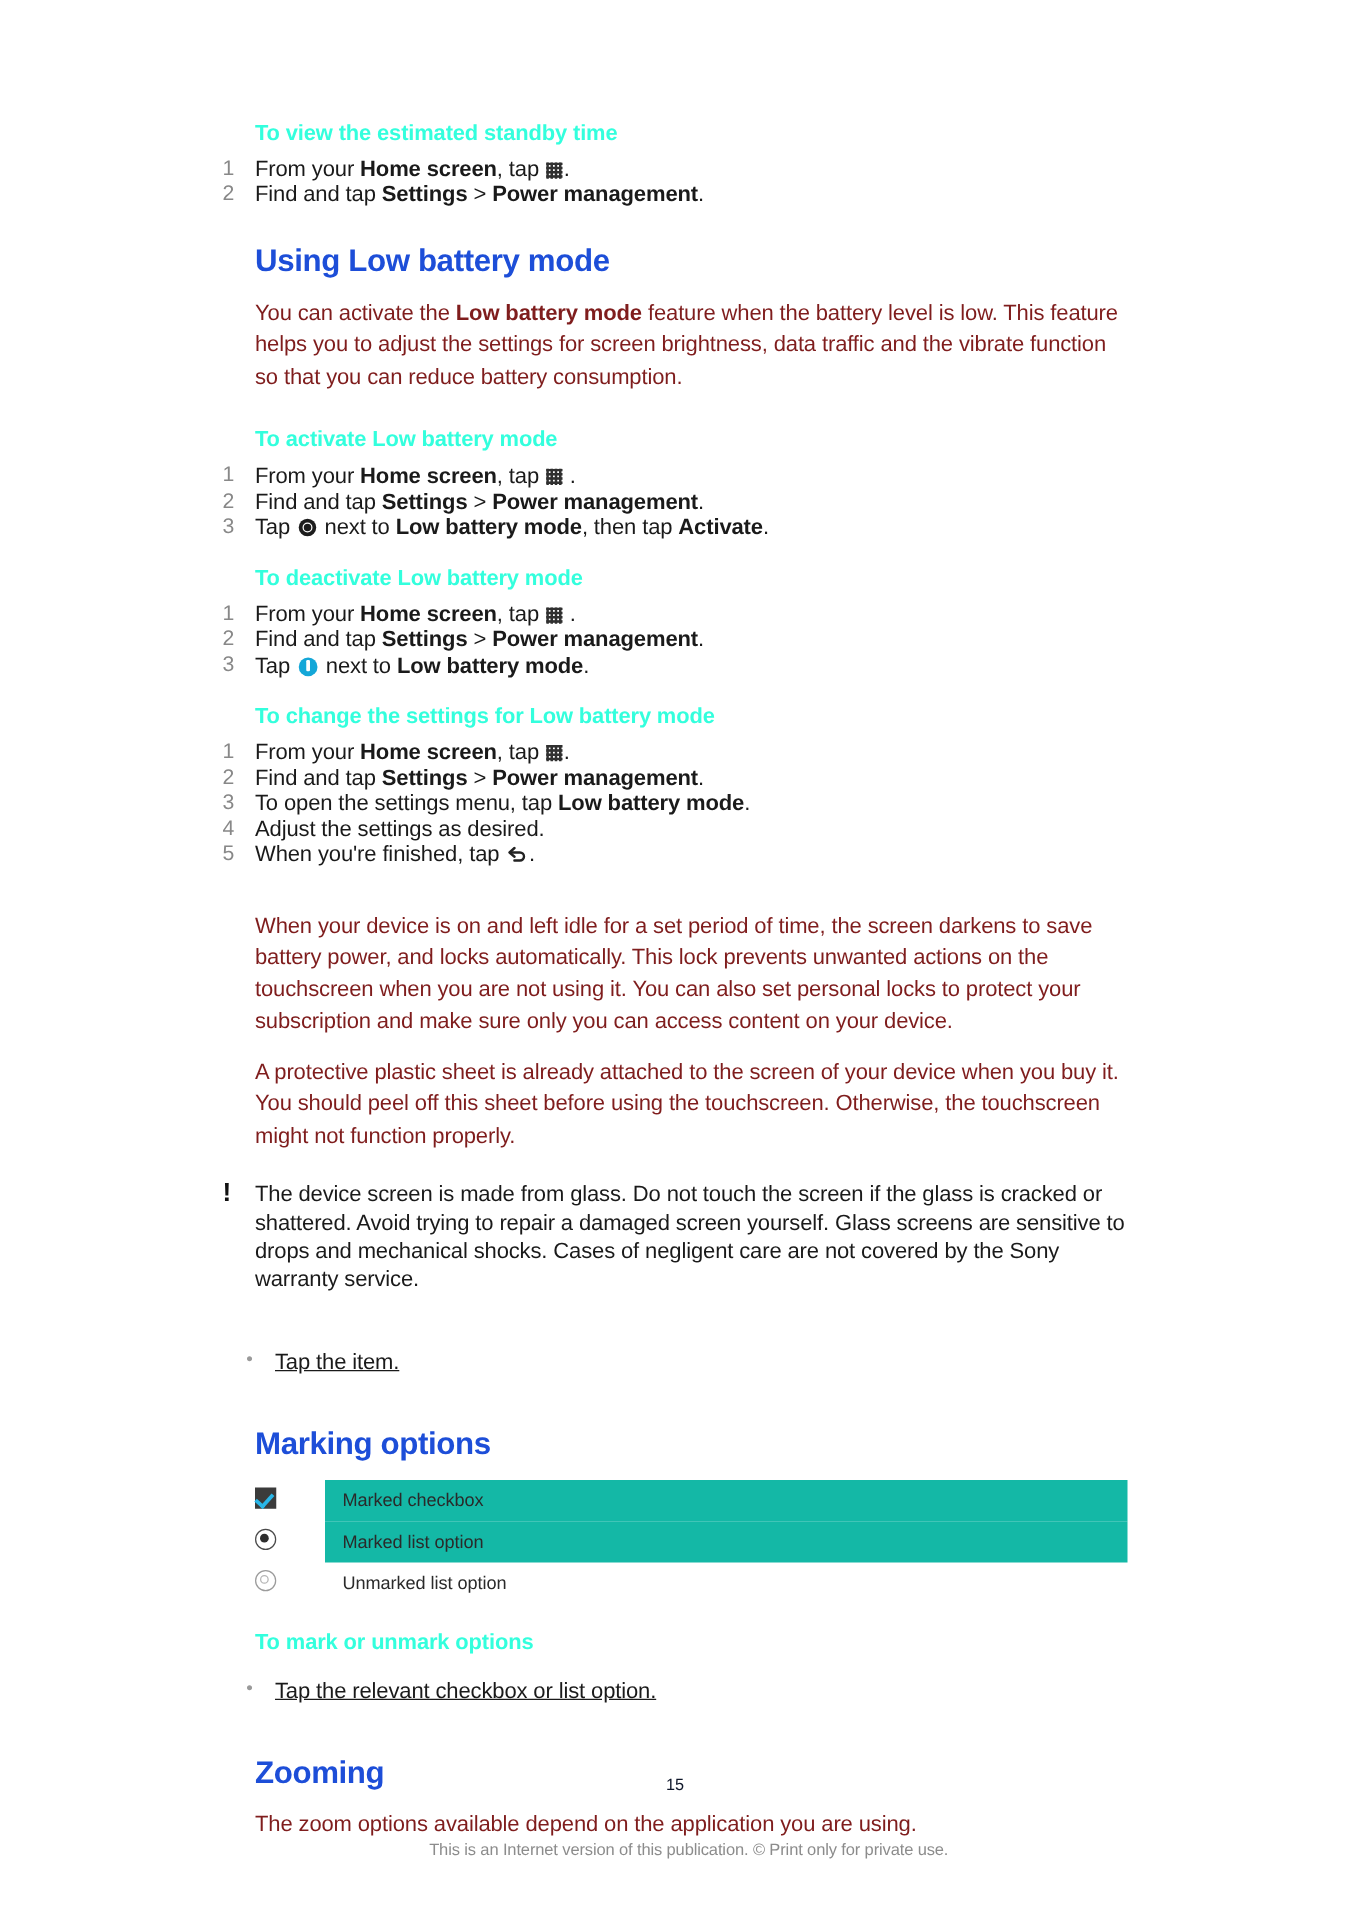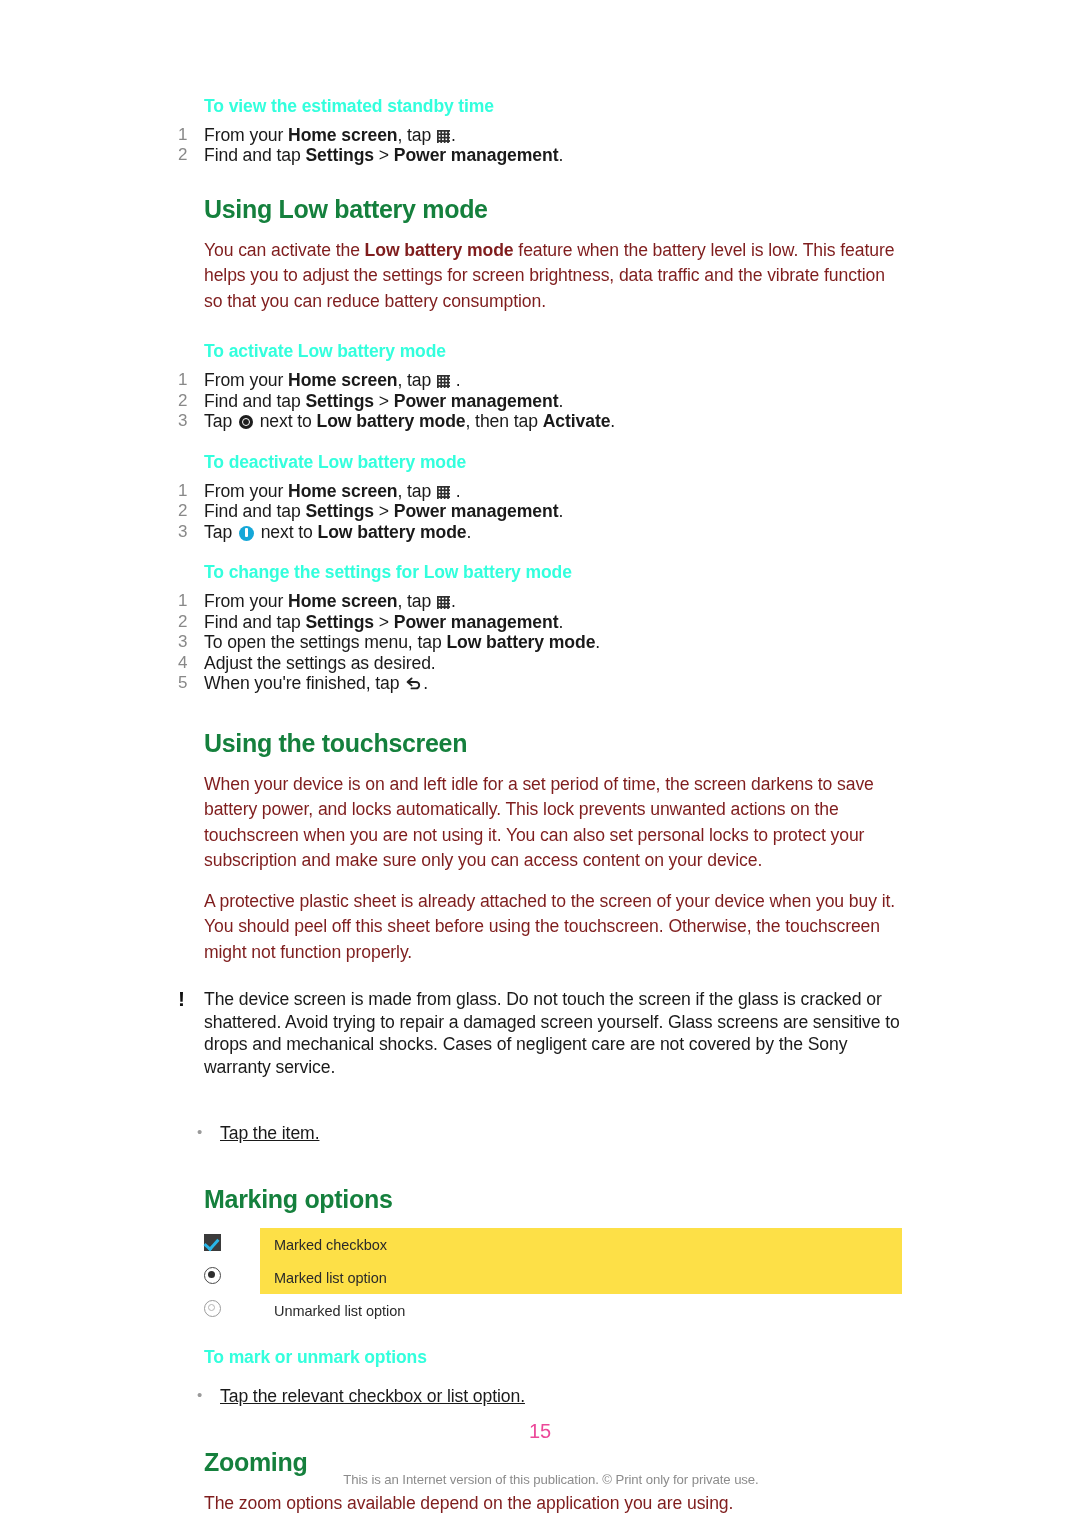--- a/index.html
+++ b/index.html
@@ -36,21 +36,21 @@
     font-size: 17.5px;
     font-weight: bold;
     letter-spacing: -0.1px;
     margin: 0 0 7px 26px;
     line-height: 1.25;
   }
 
   h1.section-title {
     font-size: 25px;
     font-weight: bold;
-    color: #15803d;
+    color: #1d4ed8;
     margin: 0 0 14px 26px;
     letter-spacing: -0.3px;
     line-height: 1.2;
   }
 
   p.para {
     font-size: 17.6px;
     line-height: 25.5px;
     margin: 0 0 15px 26px;
     color: #7f1d1d;
@@ -197,21 +197,21 @@
     margin: 0;
   }
 
   
   .mark-table {
     margin: 0 0 0 26px;
     width: 698px;
     border-collapse: collapse;
   }
   .mark-table tr { height: 33px; }
-  .mark-table tr.shaded td.label-cell { background: #fde047; }
+  .mark-table tr.shaded td.label-cell { background: #14b8a6; }
   .mark-table td.icon-cell {
     width: 56px;
     padding: 0;
     text-align: left;
     vertical-align: middle;
   }
   .mark-table td.label-cell {
     padding: 0 0 0 14px;
     font-size: 14.5px;
     color: #2a2a2a;
@@ -276,22 +276,22 @@
     box-sizing: border-box;
   }
 
   
   .page-number {
     position: absolute;
     left: 0;
     top: 1420px;
     width: 1080px;
     text-align: center;
-    color: #ec4899;
-    font-size: 20px;
+    color: #0f172a;
+    font-size: 13px;
   }
   .footer-note {
     position: absolute;
     left: 11px;
     top: 1472px;
     width: 1080px;
     text-align: center;
     color: #8c8c8c;
     font-size: 13.2px;
     letter-spacing: -0.1px;
@@ -374,21 +374,20 @@
       <li>
         <span>When you're finished, tap </span><span class="ico ico-back"><svg width="17" height="15" viewBox="0 0 17 15">
               <path d="M4.2 5.0 H11.0 a3.2 3.2 0 0 1 0 6.4 H6.5" fill="none" stroke="#222" stroke-width="1.9" stroke-linecap="round"></path>
               <path d="M6.6 1.4 L2.6 5.0 L6.6 8.4" fill="none" stroke="#222" stroke-width="1.9" stroke-linecap="round" stroke-linejoin="round"></path>
             </svg></span><span>.</span>
       </li>
     </ol>
 
     <div class="sp-34"></div>
 
-    <h1 class="section-title">Using the touchscreen</h1>
     <p class="para">When your device is on and left idle for a set period of time, the screen darkens to save battery power, and locks automatically. This lock prevents unwanted actions on the touchscreen when you are not using it. You can also set personal locks to protect your subscription and make sure only you can access content on your device.</p>
     <p class="para">A protective plastic sheet is already attached to the screen of your device when you buy it. You should peel off this sheet before using the touchscreen. Otherwise, the touchscreen might not function properly.</p>
 
     <div class="sp-8"></div>
 
     <div class="note">
       <span class="note-icon">!</span>
       <p class="note-text">The device screen is made from glass. Do not touch the screen if the glass is cracked or shattered. Avoid trying to repair a damaged screen yourself. Glass screens are sensitive to drops and mechanical shocks. Cases of negligent care are not covered by the Sony warranty service.</p>
     </div>
 

